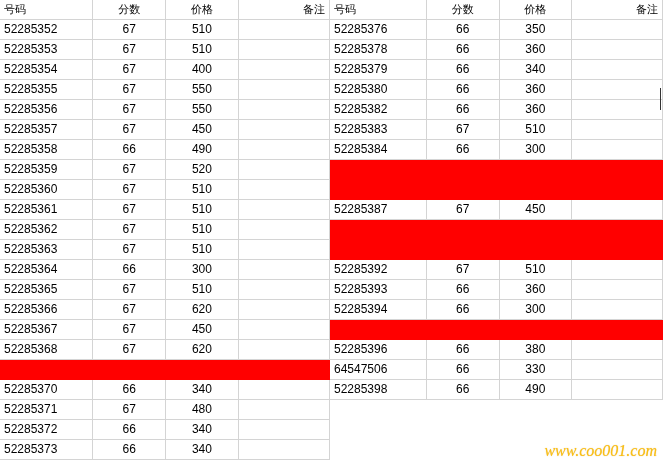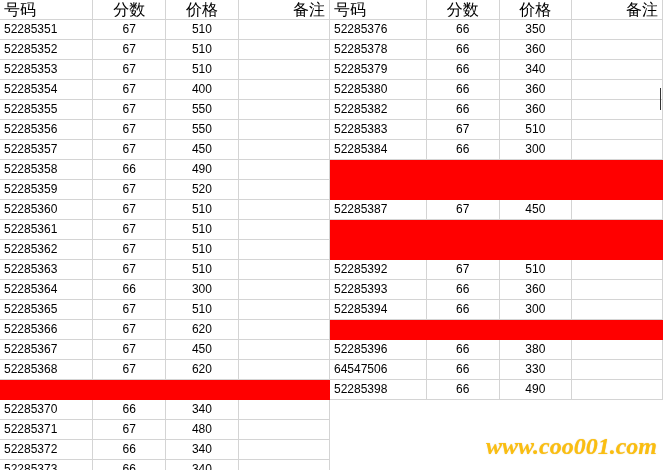--- a/index.html
+++ b/index.html
@@ -39,21 +39,21 @@
     padding: 0 4px;
     border-right: 1px solid #d4d4d4;
     border-bottom: 1px solid #d4d4d4;
     font-weight: normal;
     white-space: nowrap;
     overflow: hidden;
   }
   thead th {
     text-align: center;
     font-weight: bold;
-    font-size: 16px;
+    font-size: 11px;
     border-bottom: 1px solid #a0a0a0;
     margin-top: 42px;
   }
   
   .c-code  { width: 38%; text-align: left; }
   .c-score { width: 20%; text-align: center; }
   .c-price { width: 21%; text-align: center; }
   .c-note  { width: 21%; text-align: right; }
 
   .panel-left .c-code  { width: 82px; }
@@ -82,22 +82,22 @@
     background: #ff0000;
     border-right-color: #ff0000;
     border-bottom-color: #ff0000;
   }
 
   .watermark {
     position: absolute;
     right: 6px;
     bottom: 10px;
     font-family: "Liberation Serif", serif;
-    font-size: 24px;
-    font-weight: bold;
+    font-size: 16px;
+    font-weight: normal;
     font-style: italic;
     color: rgba(255, 190, 0, 0.85);
     letter-spacing: 0px;
     pointer-events: none;
     text-shadow: 0 0 1px rgba(200,140,0,.6);
   }
   .cursor-mark {
     position: absolute;
     right: 2px;
     top: 88px;
@@ -116,26 +116,20 @@
       <thead>
         <tr>
           <th class="c-code">号码</th>
           <th class="c-score">分数</th>
           <th class="c-price">价格</th>
           <th class="c-note">备注</th>
         </tr>
       </thead>
       <tbody id="left-body">
           <tr>
-            <td class="c-code">52285351</td>
-            <td class="c-score">67</td>
-            <td class="c-price">510</td>
-            <td class="c-note"></td>
-          </tr>
-          <tr>
             <td class="c-code">52285352</td>
             <td class="c-score">67</td>
             <td class="c-price">510</td>
             <td class="c-note"></td>
           </tr>
           <tr>
             <td class="c-code">52285353</td>
             <td class="c-score">67</td>
             <td class="c-price">510</td>
             <td class="c-note"></td>

